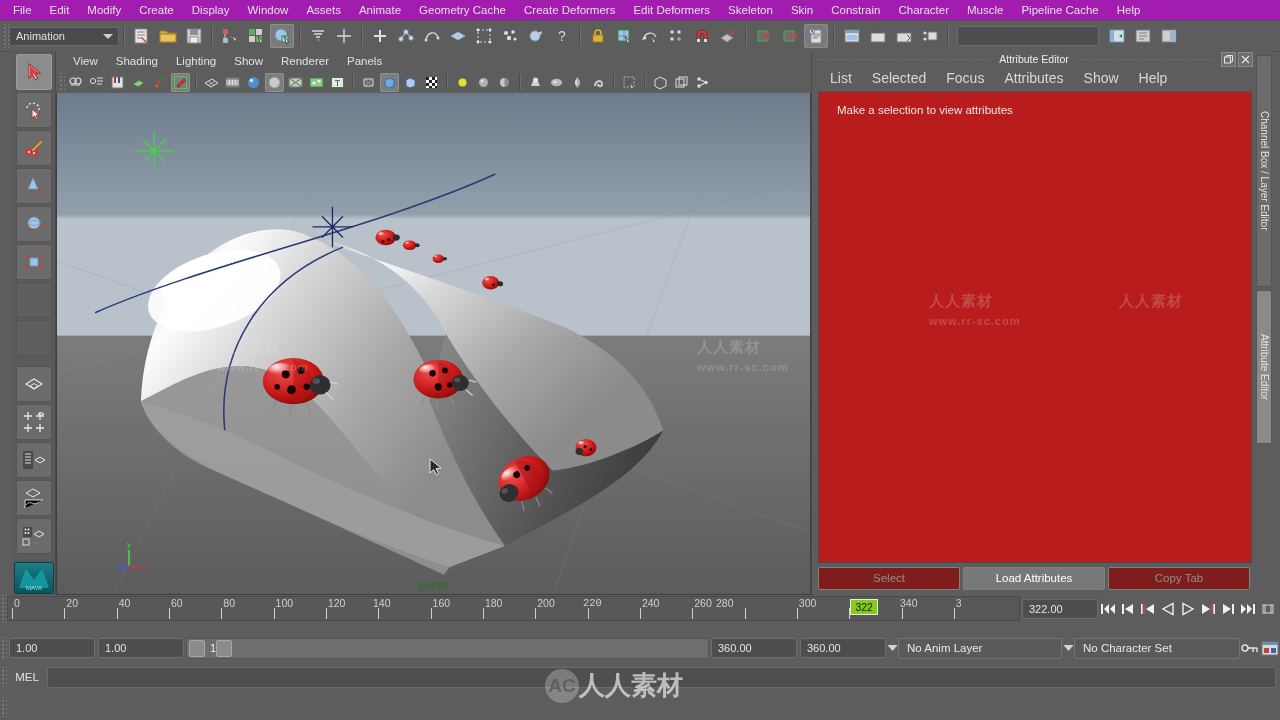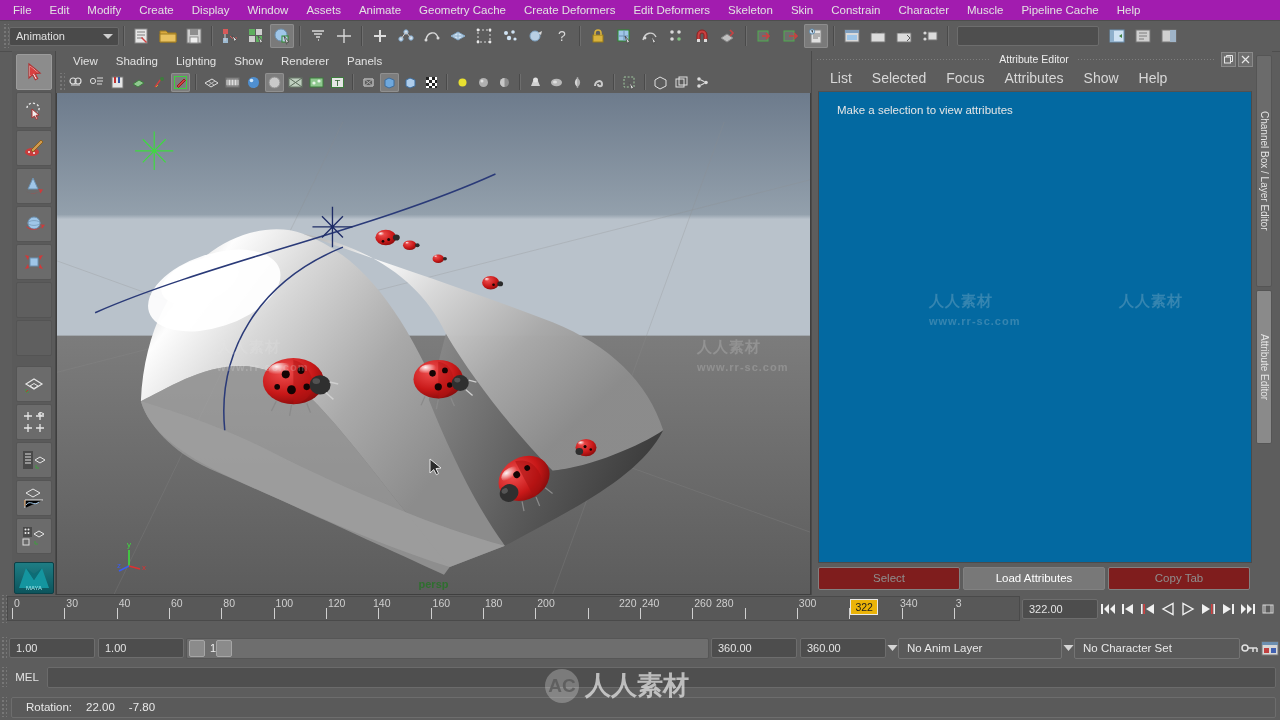--- a/index.html
+++ b/index.html
@@ -53,41 +53,41 @@
   
   #aepanel{width:444px;height:544px;background:#5d5d5d;display:flex;flex-direction:column;border-left:1px solid #4a4a4a;}
   #aetitle{height:16px;position:relative;display:flex;align-items:center;justify-content:center;font-size:10.5px;color:#ededed;}
   #aetitle .dots{position:absolute;left:4px;right:40px;top:7px;height:3px;
       background-image:radial-gradient(#7e7e7e 0.7px,transparent 0.8px);background-size:3px 3px;}
   #aetitle .t{position:relative;background:#5d5d5d;padding:0 8px;z-index:2;}
   #aetitle .wbtns{position:absolute;right:3px;top:1px;display:flex;gap:2px;z-index:3;}
   .wbtn{width:13px;height:13px;background:#6e6e6e;border:1px solid #8a8a8a;display:flex;align-items:center;justify-content:center;font-size:9px;color:#e8e8e8;line-height:1;}
   #aemenu{height:22px;display:flex;align-items:center;padding-left:8px;}
   #aemenu .mi{padding:2px 10px;font-size:14px;}
-  #aebody{flex:1;margin:2px 4px 0 6px;background:#0369a1;border:1px solid #4b4b4b;border-top-color:#515151;position:relative;}
+  #aebody{flex:1;margin:2px 4px 0 6px;background:#b91c1c;border:1px solid #4b4b4b;border-top-color:#515151;position:relative;}
   #aemsg{position:absolute;left:18px;top:12px;font-size:11.5px;color:#e6e6e6;}
   #aebtns{height:26px;display:flex;align-items:center;gap:3px;padding:2px 6px 4px 6px;}
   .aebtn{flex:1;height:21px;background:#6a6a6a;border:1px solid #818181;border-radius:2px;
     display:flex;align-items:center;justify-content:center;font-size:11.5px;color:#cfcfcf;}
   .aebtn.dim{color:#8f8f8f;background:#7f1d1d;}
   .aebtn.act{background:#787878;color:#fff;}
 
   
   #rtabs{width:16px;height:544px;background:#5d5d5d;display:flex;flex-direction:column;align-items:center;padding-top:4px;}
   .vtab{width:14px;background:#6b6b6b;border:1px solid #555;border-radius:2px;margin-bottom:3px;
     writing-mode:vertical-rl;text-orientation:mixed;font-size:10px;color:#e4e4e4;
     display:flex;align-items:center;justify-content:center;padding:6px 0;}
   .vtab.sel{background:#8a8a8a;}
 
   
   #timeline{position:absolute;left:0;top:595px;width:1280px;height:28px;display:flex;align-items:stretch;background:#5d5d5d;}
   #tlticks{position:relative;flex:1;margin:1px 0 2px 0;background:#585858;border:1px solid #4a4a4a;overflow:hidden;}
   .tlab{position:absolute;top:0px;font-size:10.5px;color:#cfcfcf;}
   .ttick{position:absolute;bottom:1px;width:1px;height:11px;background:#d0d0d0;}
-  #curframe{position:absolute;top:2px;height:14px;min-width:26px;background:#eab308;border:1px solid #e8e8e8;
+  #curframe{position:absolute;top:2px;height:14px;min-width:26px;background:#84cc16;border:1px solid #e8e8e8;
      color:#1c1c1c;font-size:10.5px;display:flex;align-items:center;justify-content:center;}
   #tlright{display:flex;align-items:center;padding:0 2px;}
   .numfield{height:18px;background:#4d4d4d;border:1px solid #6d6d6d;border-radius:2px;
       display:flex;align-items:center;padding:0 6px;color:#e4e4e4;font-size:11px;}
   .pbtn{width:20px;height:20px;display:flex;align-items:center;justify-content:center;}
 
   
   #rangerow{position:absolute;left:0;top:634px;width:1280px;height:28px;display:flex;align-items:center;background:#5d5d5d;}
   #rangeslider{flex:1;height:19px;margin:0 2px;background:#6e6e6e;border:1px solid #565656;border-radius:2px;position:relative;display:flex;align-items:center;}
   #rangeslider .lhandle{width:14px;height:15px;margin-left:2px;background:#8b8b8b;border:1px solid #a6a6a6;border-radius:2px;}
@@ -103,21 +103,21 @@
   #melinput{flex:1;height:19px;background:#4f4f4f;border:1px solid #6b6b6b;border-radius:2px;margin-right:4px;}
 
   
   #statusline{position:absolute;left:0;top:694px;width:1280px;height:26px;display:flex;align-items:center;background:#5d5d5d;}
   #helpfield{flex:1;height:19px;margin:0 4px;background:#5a5a5a;border:1px solid #6d6d6d;border-radius:2px;
      display:flex;align-items:center;padding:0 14px;font-size:11.5px;color:#e9e9e9;gap:14px;}
 
   
   .wm{position:absolute;pointer-events:none;user-select:none;font-weight:bold;color:rgba(255,255,255,.13);}
   .wmtxt{font-size:15px;color:rgba(230,230,230,.22);letter-spacing:1px;}
-  #wmbig{left:545px;top:668px;display:flex;align-items:center;gap:6px;}
+  #wmbig{left:545px;top:668px;display:flex;align-items:center;}
   #wmbig .circle{width:34px;height:34px;border-radius:50%;background:rgba(255,255,255,.25);
       display:flex;align-items:center;justify-content:center;color:rgba(90,90,90,.85);font-size:19px;font-weight:bold;}
   #wmbig .cn{font-size:26px;color:rgba(255,255,255,.62);font-weight:bold;}
 </style>
 </head>
 <body>
 
 <div id="app">
 
   <div id="menubar">
@@ -878,41 +878,41 @@
       <div class="vtab" style="height:218px">Channel Box / Layer Editor</div>
       <div class="vtab sel" style="height:140px">Attribute Editor</div>
     </div>
   </div>
 
   <div id="timeline">
     <div class="grip"></div>
     <div id="tlticks">
         <div class="tlab" style="left: 6px;">0</div>
         <div class="ttick" style="left: 4px;"></div>
-        <div class="tlab" style="left: 58.3243px;">30</div>
+        <div class="tlab" style="left: 58.3243px;">20</div>
         <div class="ttick" style="left: 56.3243px;"></div>
         <div class="tlab" style="left: 110.649px;">40</div>
         <div class="ttick" style="left: 108.649px;"></div>
         <div class="tlab" style="left: 162.973px;">60</div>
         <div class="ttick" style="left: 160.973px;"></div>
         <div class="tlab" style="left: 215.297px;">80</div>
         <div class="ttick" style="left: 213.297px;"></div>
         <div class="tlab" style="left: 267.622px;">100</div>
         <div class="ttick" style="left: 265.622px;"></div>
         <div class="tlab" style="left: 319.946px;">120</div>
         <div class="ttick" style="left: 317.946px;"></div>
         <div class="tlab" style="left: 352px; margin-left: 13px;">140</div>
         <div class="ttick" style="left: 370.27px;"></div>
         <div class="tlab" style="left: 424.595px;">160</div>
         <div class="ttick" style="left: 422.595px;"></div>
         <div class="tlab" style="left: 476.919px;">180</div>
         <div class="ttick" style="left: 474.919px;"></div>
         <div class="tlab" style="left: 529.243px;">200</div>
         <div class="ttick" style="left: 527.243px;"></div>
-        <div class="tlab" style="left: 611px;">220</div>
+        <div class="tlab" style="left: 575px; font-family: Liberation Mono, monospace;">220</div>
         <div class="ttick" style="left: 579.568px;"></div>
         <div class="tlab" style="left: 633.892px;">240</div>
         <div class="ttick" style="left: 631.892px;"></div>
         <div class="tlab" style="left: 686.216px;">260</div>
         <div class="ttick" style="left: 684.216px;"></div>
         <div class="tlab" style="left: 708px;">280</div>
         <div class="ttick" style="left: 736.541px;"></div>
         <div class="tlab" style="left: 790.865px;">300</div>
         <div class="ttick" style="left: 788.865px;"></div>
         <div class="tlab" style="left: 843.189px;">320</div>
@@ -1024,25 +1024,20 @@
   </div>
 
   <div id="melrow">
     <div class="grip" style="height:20px"></div>
     <div id="mellabel">MEL</div>
     <div id="melinput"></div>
   </div>
 
   <div id="statusline">
     <div class="grip" style="height:20px"></div>
-    <div id="helpfield">
-      <span>Rotation:</span>
-      <span>22.00</span>
-      <span>-7.80</span>
-    </div>
   </div>
 
   <div id="wmbig" class="wm">
     <div class="circle">
         <span>AC</span>
       </div>
     <div class="cn">人人素材</div>
   </div>
 
 </div>

